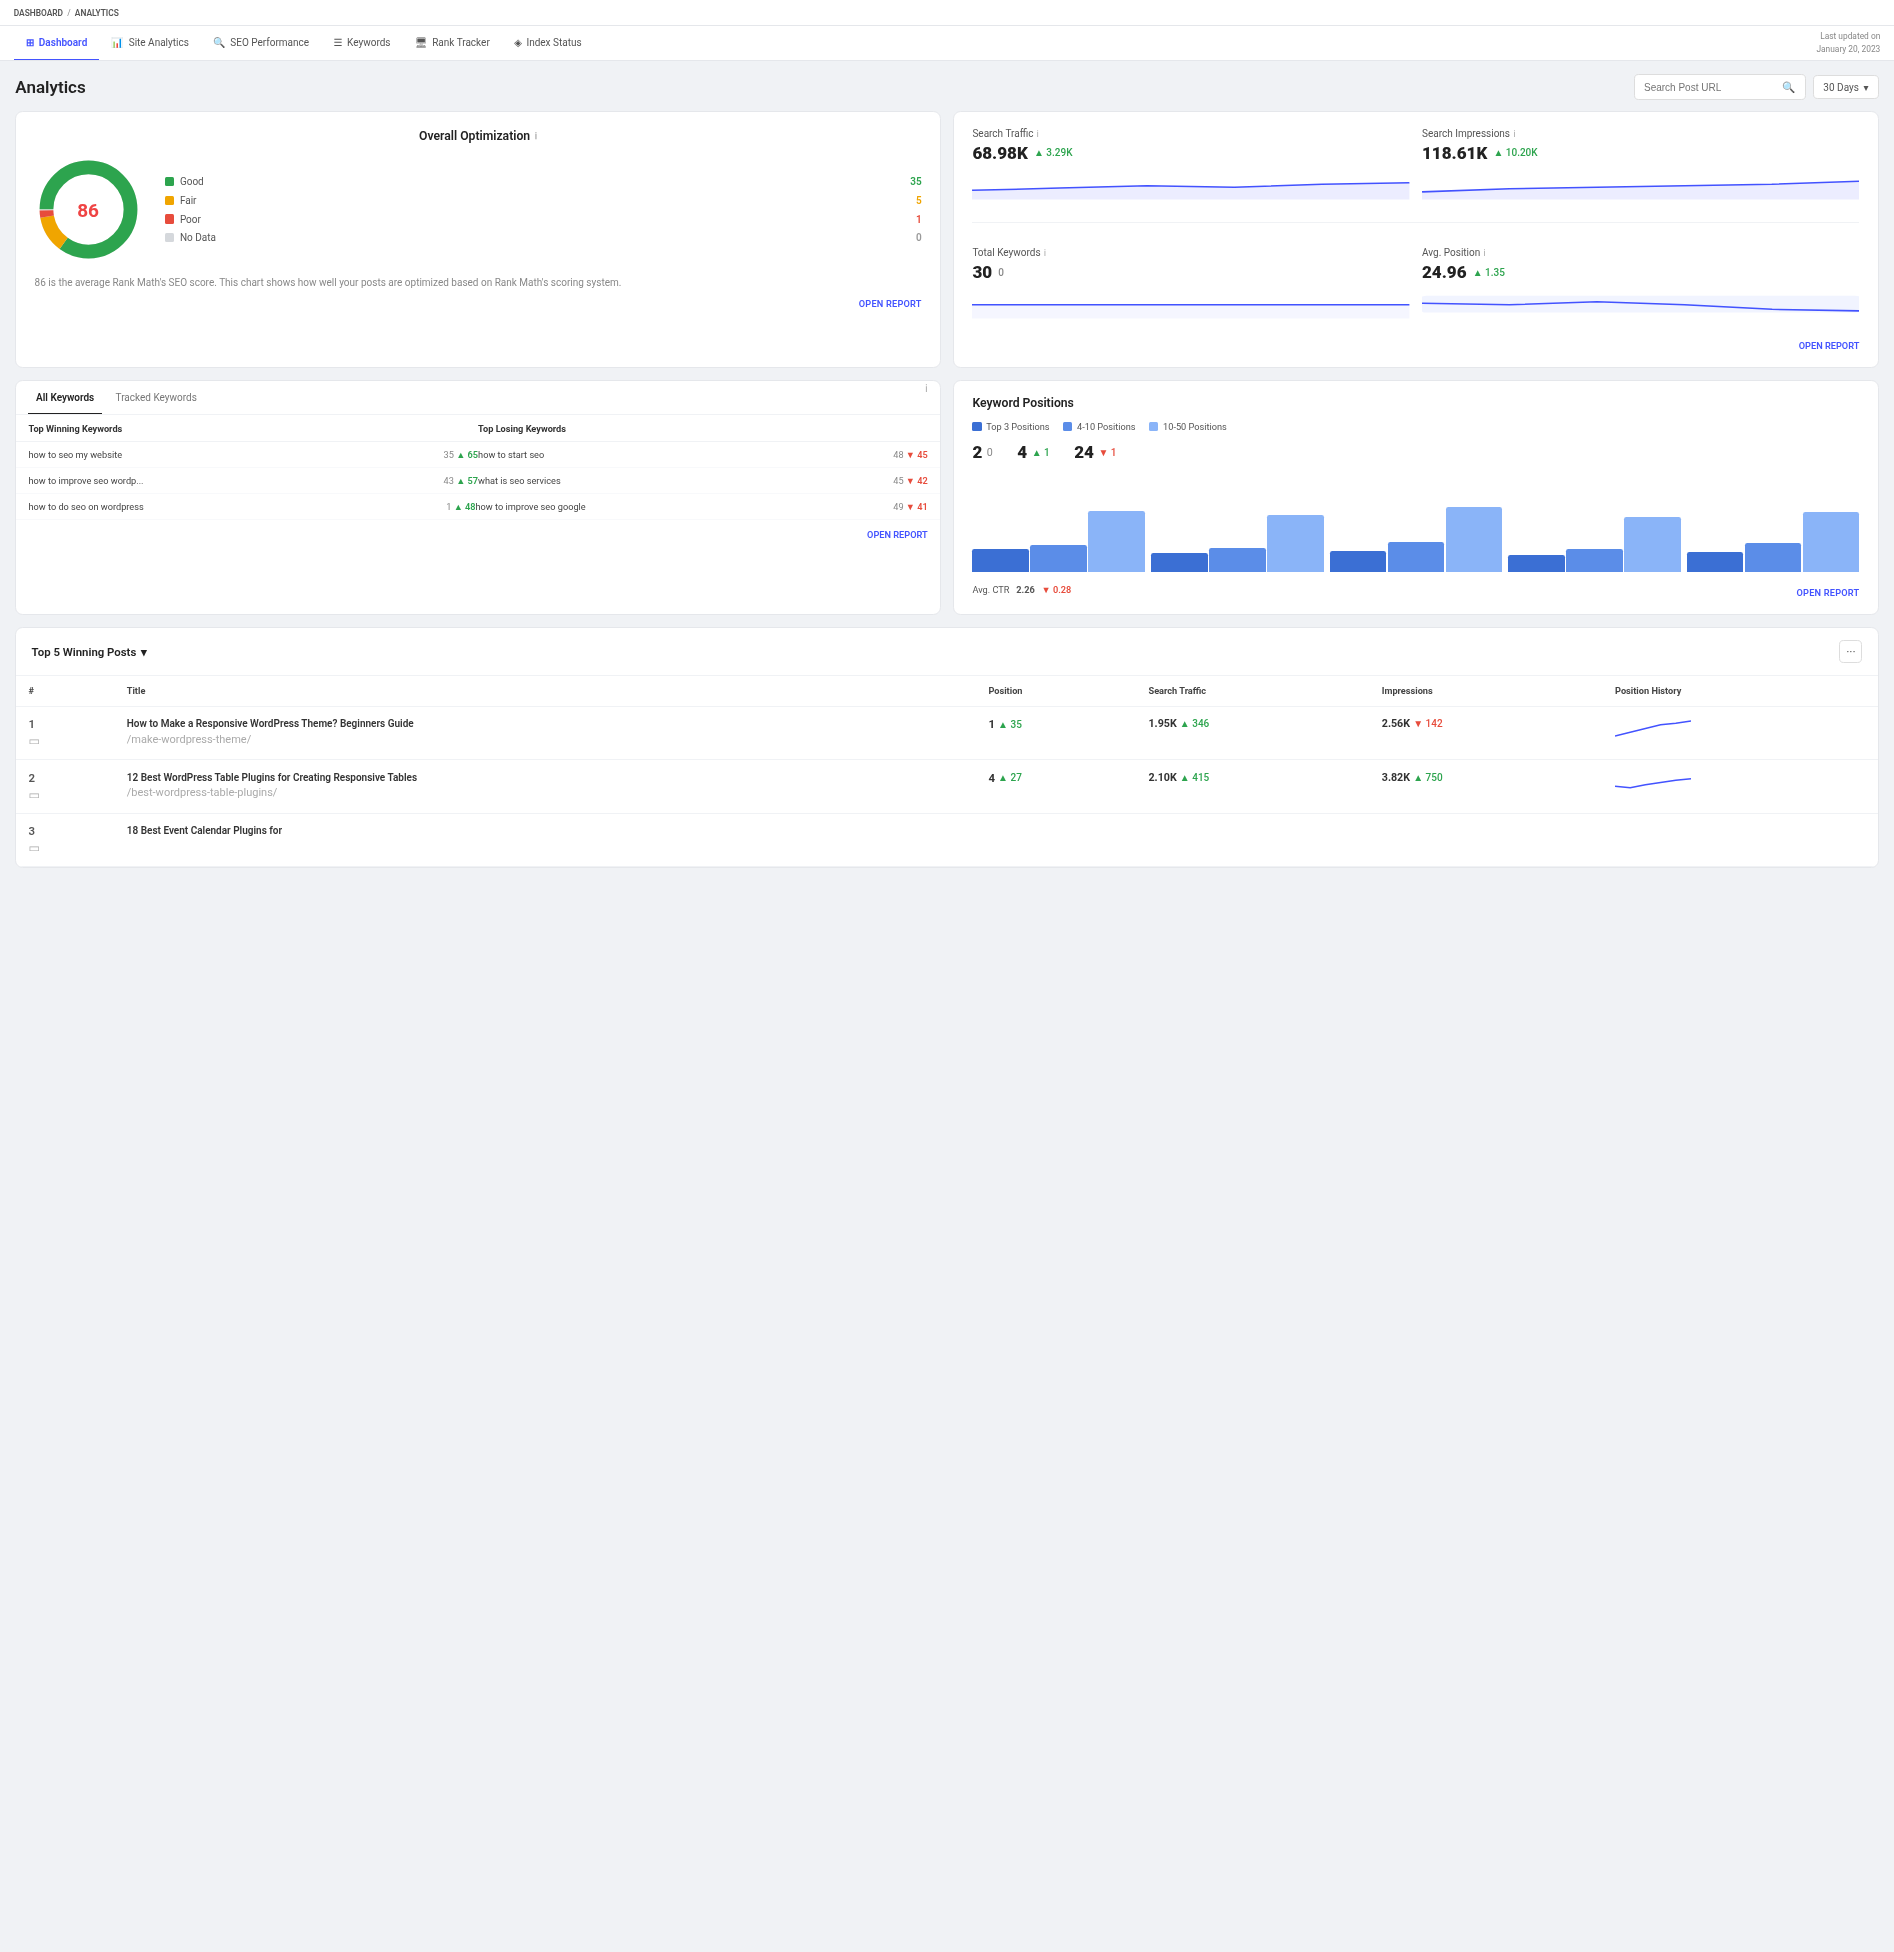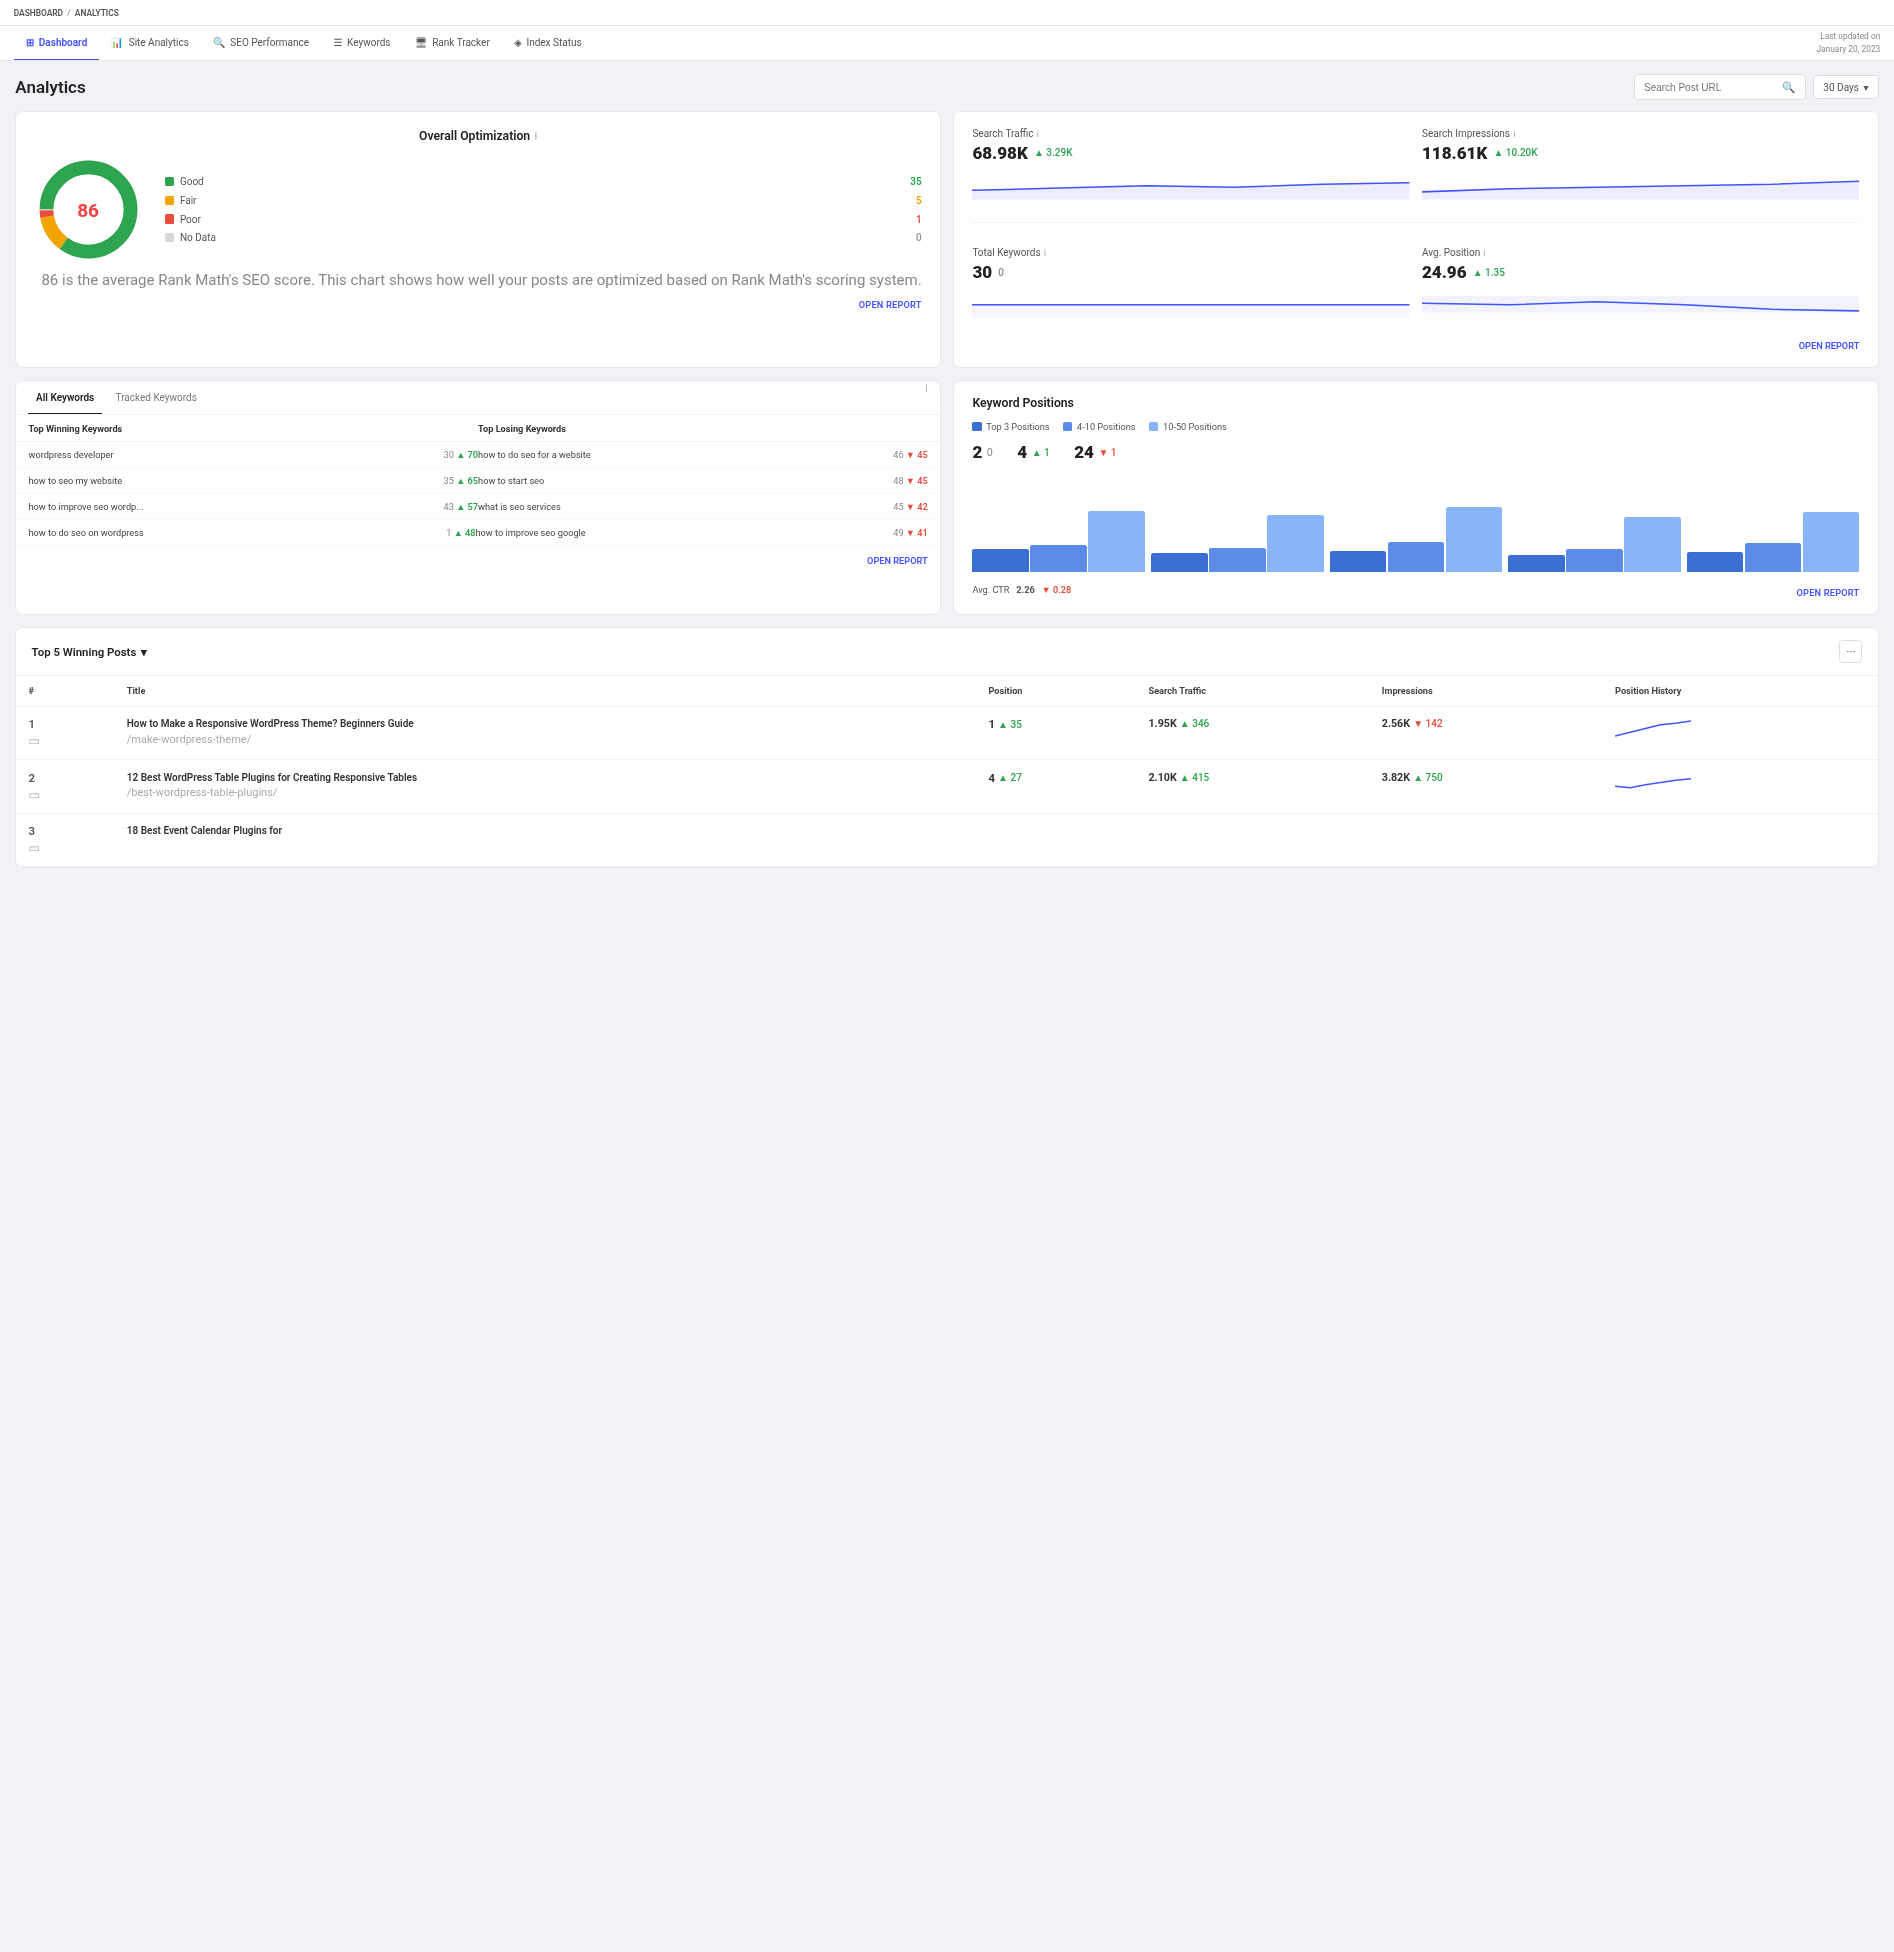--- a/index.html
+++ b/index.html
@@ -35,21 +35,21 @@
     .donut-label { position: absolute; top: 50%; left: 50%; transform: translate(-50%, -50%); font-size: 19px; font-weight: 700; color: #ef4444; }
     .legend { flex: 1; }
     .legend-item { display: flex; align-items: center; justify-content: space-between; padding: 3.8px 0; }
     .legend-dot { width: 9.2px; height: 9.2px; border-radius: 1.5px; margin-right: 6.1px; flex-shrink: 0; }
     .legend-label { flex: 1; font-size: 10px; color: #555; }
     .legend-val { font-weight: 600; font-size: 10px; }
     .legend-val.green { color: #2da44e; }
     .legend-val.orange { color: #f0a500; }
     .legend-val.red { color: #e74c3c; }
     .legend-val.gray { color: #999; }
-    .opt-desc { font-size: 15px; color: #888; text-align: right; margin-top: 6px; line-height: 1.5; }
+    .opt-desc { font-size: 10px; color: #888; text-align: left; margin-top: 12px; line-height: 1.5; }
     .open-report { text-align: right; margin-top: 7.6px; font-size: 9.2px; color: #4353ff; font-weight: 600; cursor: pointer; letter-spacing: 0.2px; }
     
     
     .stats-card { padding: 15.3px 18.3px; }
     .stats-grid { display: grid; grid-template-columns: 1fr 1fr; gap: 12.2px; }
     .stat-item { }
     .stat-label { font-size: 10px; color: #555; margin-bottom: 3.1px; display: flex; align-items: center; gap: 3.1px; }
     .stat-value { font-size: 17px; font-weight: 700; color: #222; display: flex; align-items: center; gap: 6.1px; }
     .stat-change { font-size: 10px; font-weight: 500; }
     .stat-change.up { color: #2da44e; }
@@ -303,32 +303,20 @@
       </div>
       <div class="kw-table">
         <div class="kw-header-row">
           <span>Top Winning Keywords</span>
           <span></span>
           <span>Top Losing Keywords</span>
           <span></span>
         </div>
 
 
-        <div class="kw-row">
-          <span class="kw-keyword">wordpress developer</span>
-          <span class="kw-pos">
-            <span>30</span>
-            <span class="kw-change up">▲ 70</span>
-          </span>
-          <span class="kw-keyword">how to do seo for a website</span>
-          <span class="kw-pos">
-            <span>46</span>
-            <span class="kw-change down">▼ 45</span>
-          </span>
-        </div>
 
         <div class="kw-row">
           <span class="kw-keyword">how to seo my website</span>
           <span class="kw-pos">
             <span>35</span>
             <span class="kw-change up">▲ 65</span>
           </span>
           <span class="kw-keyword">how to start seo</span>
           <span class="kw-pos">
             <span>48</span>

